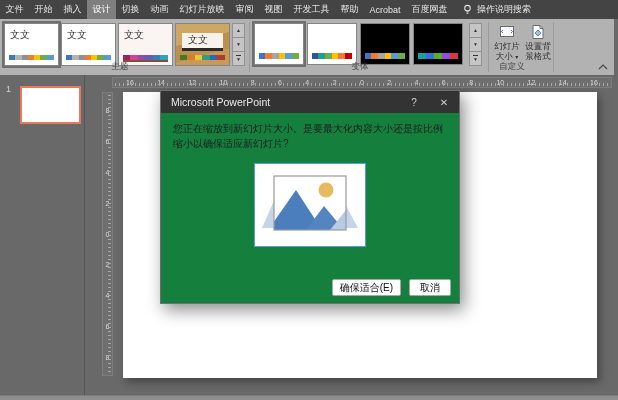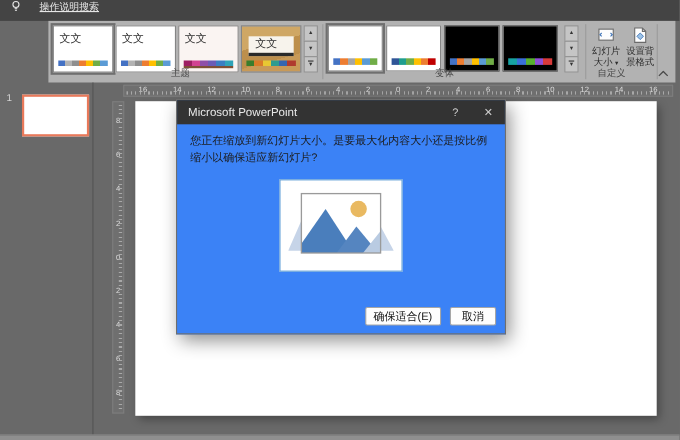--- a/index.html
+++ b/index.html
@@ -3,26 +3,26 @@
 <meta charset="utf-8">
 <style>
   html,body{margin:0;padding:0;background:#696969;}
   .app{position:relative;width:618px;height:400px;overflow:hidden;background:#696969;
        font-family:"Liberation Sans","DejaVu Sans",sans-serif;-webkit-font-smoothing:antialiased;}
 
   
   .tabbar{position:absolute;top:0;left:0;right:0;height:19px;background:#444444;display:flex;align-items:stretch;color:#e6e6e6;font-size:9px;}
   .tab{display:flex;align-items:center;padding:0 5.5px;white-space:nowrap;cursor:default;}
   .tab.active{background:#7f7f7f;color:#ffffff;}
-  .tellme{display:flex;gap:16px;padding:0 9px;white-space:nowrap;text-decoration:underline;}
+  .tellme{display:flex;align-items:center;gap:4px;padding:0 9px;white-space:nowrap;}
   .share{margin-left:auto;display:flex;align-items:center;gap:4px;padding:0 12px;white-space:nowrap;}
   .tb-icon{display:inline-flex;width:11px;height:11px;}
 
   
-  .ribbon{position:absolute;top:19px;left:0;right:4px;height:56px;background:#b2b2b2;color:#3a3a3a;margin-left:44px;}
+  .ribbon{position:absolute;top:19px;left:0;right:4px;height:56px;background:#b2b2b2;color:#3a3a3a;}
   .vsep{position:absolute;top:3px;bottom:3px;width:1px;background:#9b9b9b;}
   .group-label{position:absolute;bottom:2px;font-size:8.5px;color:#444;text-align:center;}
 
   .theme-card{position:absolute;top:4px;width:55px;height:43px;background:#fff;border:1px solid #858585;box-sizing:border-box;overflow:hidden;}
   .theme-card.active{outline:2px solid #6f6f6f;}
   .tc-text{font-size:10px;color:#2e2e2e;padding:4px 0 0 5px;font-family:"Liberation Serif","DejaVu Serif",serif;}
   .tc-swatches{position:absolute;left:4px;right:4px;bottom:5px;height:5px;}
   .theme-office .tc-swatches,.theme-plain .tc-swatches{background:linear-gradient(to right,#4472c4 0 14%,#b3b3b3 14% 28%,#8f8f8f 28% 42%,#ed7d31 42% 56%,#ffc000 56% 70%,#70ad47 70% 85%,#5b9bd5 85% 100%);}
   .theme-pink{background:#faf4f2;}
   .theme-pink .tc-swatches{bottom:3px;border-bottom:2px solid #7e5036;background:linear-gradient(to right,#9e1f63 0 16%,#d24291 16% 33%,#8f4fa8 33% 50%,#6b5bb5 50% 66%,#3a7ec2 66% 83%,#2fa3b8 83% 100%);}
@@ -61,41 +61,57 @@
   .h-ruler .ticks{position:absolute;left:2px;right:2px;bottom:1px;height:3px;background:repeating-linear-gradient(to right,#a8a8a8 0 1px,transparent 1px 4px);}
   .h-ruler .nums{display:flex;justify-content:space-between;padding:0 13px;font-size:7px;line-height:9px;color:#dcdcdc;}
   .v-ruler{position:absolute;left:102px;top:92px;width:11px;height:284px;background:#6f6f6f;border:1px solid #7e7e7e;box-sizing:border-box;}
   .v-ruler .ticks{position:absolute;top:2px;bottom:2px;right:1px;width:3px;background:repeating-linear-gradient(to bottom,#a8a8a8 0 1px,transparent 1px 4px);}
   .v-ruler .nums{display:flex;flex-direction:column;justify-content:space-between;align-items:center;height:100%;padding:14px 0;box-sizing:border-box;font-size:7px;color:#dcdcdc;}
 
   .canvas{position:absolute;left:123px;top:92px;width:474px;height:286px;background:#ffffff;box-shadow:3px 4px 8px rgba(0,0,0,0.35);}
   .statusbar{position:absolute;left:0;right:0;bottom:0;height:4px;background:#8f8f8f;border-top:1px solid #7a7a7a;}
 
   
-  .dialog{position:absolute;left:160px;top:90px;width:300px;height:214px;background:#3b82f6;border:1px solid #6e6e6e;box-shadow:4px 6px 16px rgba(0,0,0,0.45);box-sizing:border-box;}
+  .dialog{position:absolute;left:160px;top:90px;width:300px;height:214px;background:#15803d;border:1px solid #6e6e6e;box-shadow:4px 6px 16px rgba(0,0,0,0.45);box-sizing:border-box;}
   .dlg-title{height:22px;background:#333333;color:#e8e8e8;display:flex;align-items:center;padding-left:10px;font-size:10.5px;}
   .dlg-controls{margin-left:auto;display:flex;height:100%;}
   .dlg-ctrl{width:30px;display:flex;align-items:center;justify-content:center;color:#cfcfcf;font-size:10px;cursor:default;}
   .dlg-msg{padding:8px 12px 0 12px;font-size:10px;line-height:1.5;color:#1c1c1c;}
   .dlg-options{position:absolute;left:0;right:0;top:72px;display:flex;justify-content:center;gap:33px;}
   .opt{width:112px;text-align:center;}
   .opt-card{width:112px;height:84px;box-sizing:border-box;display:flex;align-items:center;justify-content:center;cursor:default;}
   .opt-card.maximize{background:#ffffff;border:1px solid #5b9bd5;}
   .opt-card.fit{background:#dcebf8;border:1px solid #8bbbe0;}
   .opt-label{margin-top:5px;font-size:11px;font-weight:bold;color:#111;}
   .dlg-buttons{position:absolute;right:8px;top:188px;display:flex;gap:8px;}
   .dlg-btn{min-width:42px;height:17px;padding:0 7px;background:#fdfdfd;border:1px solid #a6a6a6;border-radius:2px;
            display:flex;align-items:center;justify-content:center;font-size:10px;color:#111;cursor:default;box-sizing:border-box;}
 </style>
 </head>
 <body>
 
 <div class="app">
 
   <div class="tabbar">
+    <div style="display:flex;">
+
+    <div class="tab">文件</div>
+        <div class="tab">开始</div>
+        <div class="tab">插入</div>
+        <div class="tab active">设计</div>
+        <div class="tab">切换</div>
+        <div class="tab">动画</div>
+        <div class="tab">幻灯片放映</div>
+        <div class="tab">审阅</div>
+        <div class="tab">视图</div>
+        <div class="tab">开发工具</div>
+        <div class="tab">帮助</div>
+        <div class="tab">Acrobat</div>
+        <div class="tab">百度网盘</div>
+      </div>
     <div class="tellme">
       <span class="tb-icon">
         <svg viewBox="0 0 12 12" width="11" height="11">
             <circle cx="6" cy="4.5" r="3" fill="none" stroke="#e6e6e6" stroke-width="1.1"></circle>
             <line x1="4.7" y1="8.6" x2="7.3" y2="8.6" stroke="#e6e6e6" stroke-width="1"></line>
             <line x1="5" y1="10.2" x2="7" y2="10.2" stroke="#e6e6e6" stroke-width="1"></line>
           </svg>
       </span>
       <span>操作说明搜索</span>
     </div>

